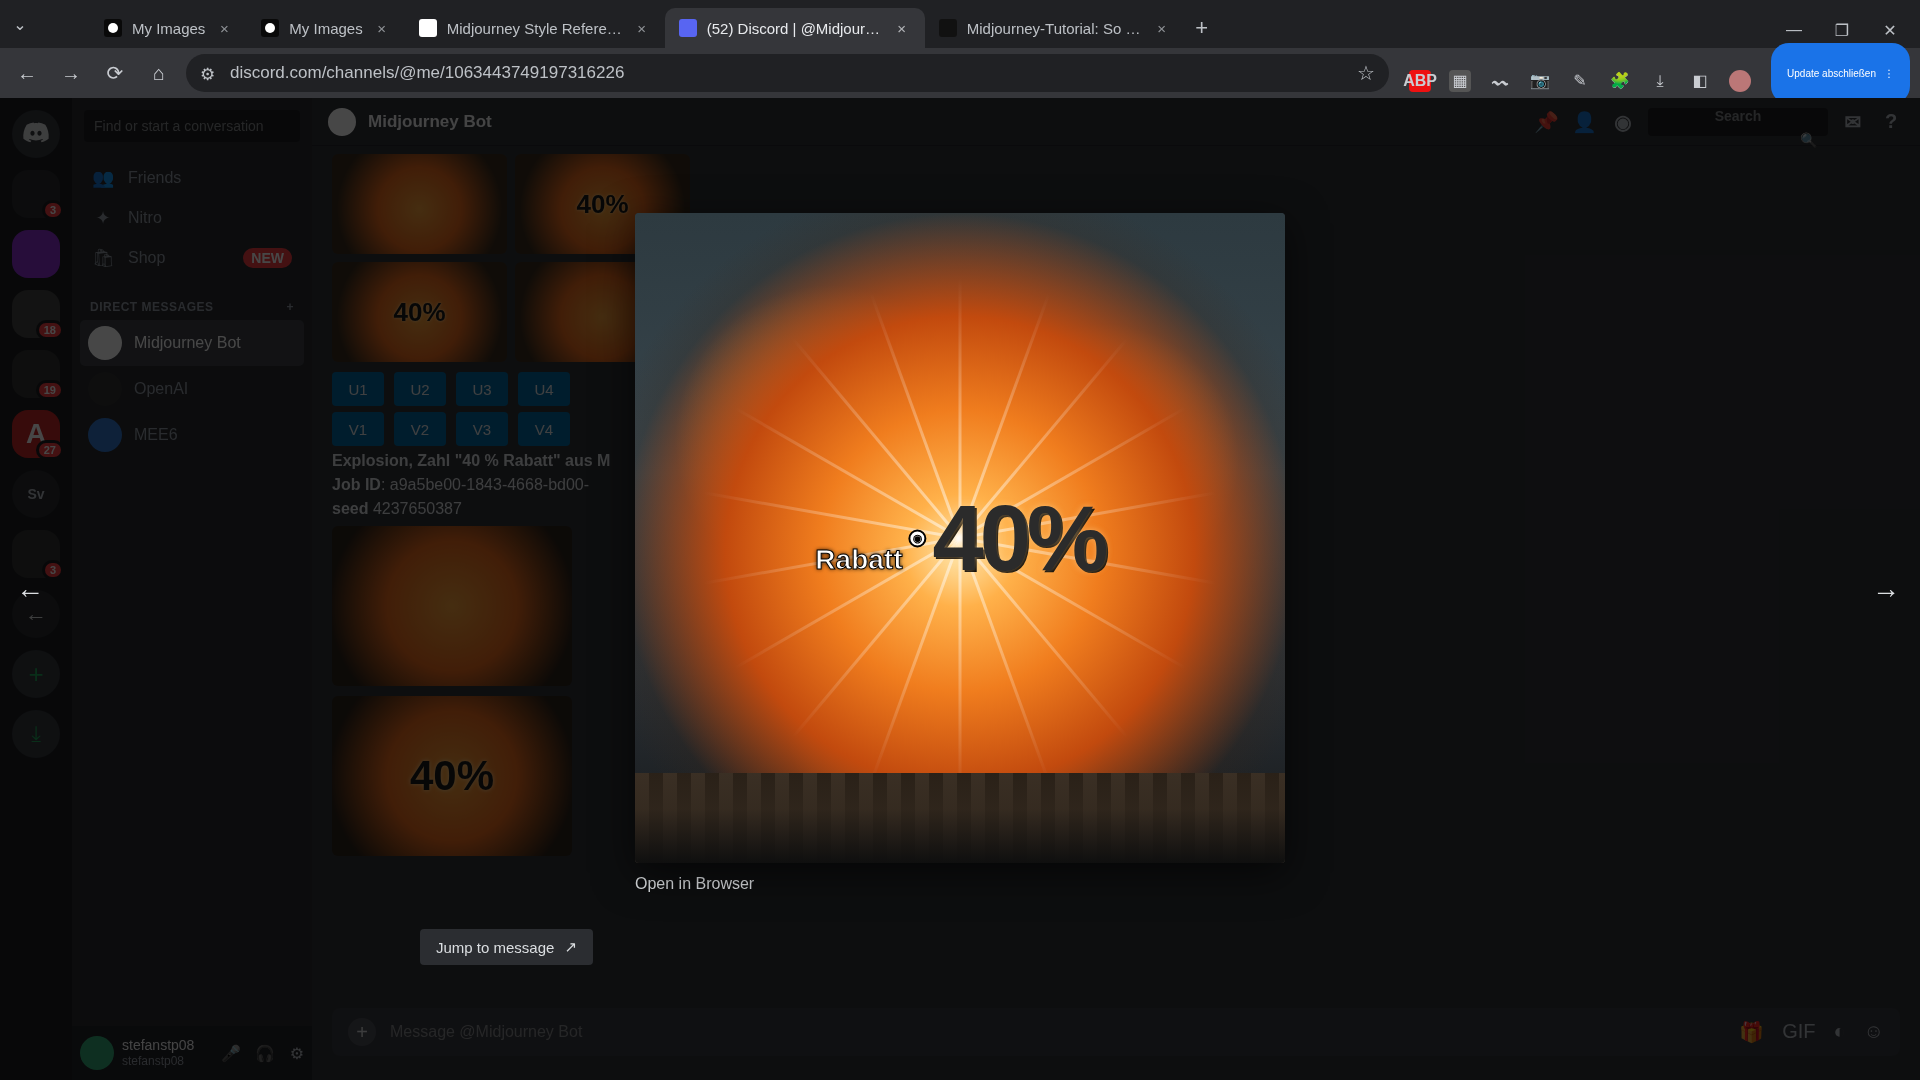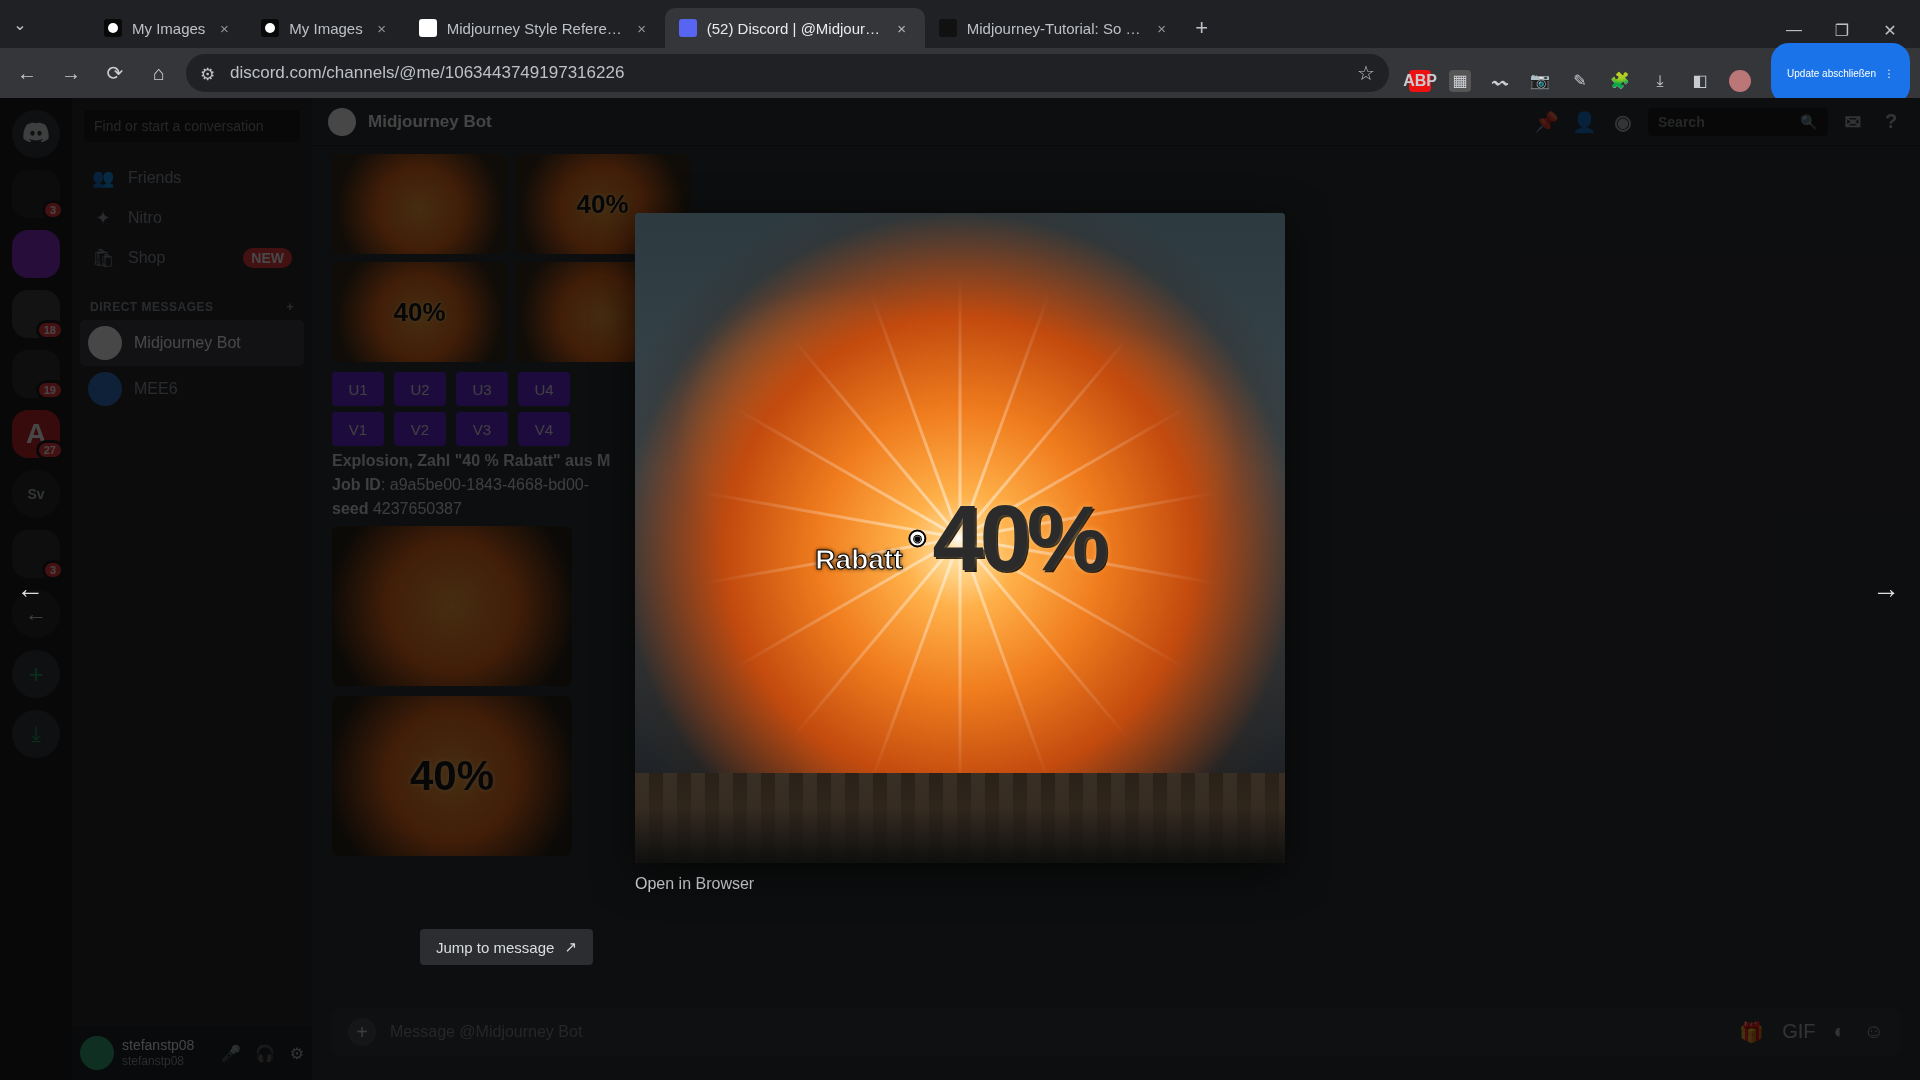--- a/index.html
+++ b/index.html
@@ -56,28 +56,28 @@
 .user-footer .uav { width:34px; height:34px; border-radius:50%; background:#3a7; }
 .user-footer .uname { font-size:14px; color:#f2f3f5; line-height:1.1; }
 .user-footer .utag { font-size:12px; color:#949ba4; }
 .user-footer .ubtns { margin-left:auto; display:flex; gap:14px; color:#b5bac1; font-size:16px; }
 
 .chat { flex:1; background:#313338; display:flex; flex-direction:column; position:relative; }
 .chat-header { height:48px; display:flex; align-items:center; padding:0 16px; gap:12px; color:#f2f3f5; font-size:17px; font-weight:600; border-bottom:1px solid #26272b; }
 .chat-header .chav { width:28px; height:28px; border-radius:50%; background:#fff; }
 .chat-header .spacer { flex:1; }
 .chat-header .hic { color:#b5bac1; font-size:20px; width:26px; text-align:center; }
-.chat-header .search-box { width:180px; height:28px; background:#1e1f22; border-radius:4px; display:flex; align-items:center; padding:0 10px; color:#87898c; font-size:14px; gap:8px; }
+.chat-header .search-box { width:180px; height:28px; background:#1e1f22; border-radius:4px; display:flex; align-items:center; padding:0 10px; color:#87898c; font-size:14px; gap:8px;flex-direction:column; }
 
 .messages { flex:1; padding:8px 20px 0 20px; overflow:hidden; }
 .grid2 { display:grid; grid-template-columns:repeat(2,175px); gap:8px; margin-bottom:10px; }
 .grid2 .cell { height:100px; border-radius:6px; background:radial-gradient(circle at 50% 55%, #f7a23c 0%, #e96b1e 40%, #3a2d1f 80%); position:relative; overflow:hidden; }
 .grid2 .cell .lab { position:absolute; inset:0; display:flex; align-items:center; justify-content:center; color:#1a1a1a; font-weight:900; font-size:26px; text-shadow:0 0 3px #ffd89b; }
 .btnrow { display:flex; gap:10px; margin:6px 0; }
-.dbtn { width:52px; height:34px; background:#6d28d9; color:#e3e5e8; border-radius:4px; display:flex; align-items:center; justify-content:center; font-size:15px; font-weight:500;text-align:center; }
+.dbtn { width:52px; height:34px; background:#0369a1; color:#e3e5e8; border-radius:4px; display:flex; align-items:center; justify-content:center; font-size:15px; font-weight:500;text-align:center; }
 .meta-line { color:#dbdee1; font-size:16px; margin:6px 0 2px; }
 .meta-line b { font-weight:700; }
 .big-thumb { width:240px; height:160px; border-radius:6px; margin-top:8px; background:radial-gradient(circle at 50% 50%, #f7a23c 0%, #e96b1e 45%, #2d241a 85%); position:relative; overflow:hidden; }
 .big-thumb .lab { position:absolute; inset:0; display:flex; align-items:center; justify-content:center; color:#1a1a1a; font-weight:900; font-size:42px; text-shadow:0 0 4px #ffd89b; }
 
 .msg-input { margin:0 20px 24px; height:48px; background:#383a40; border-radius:8px; display:flex; align-items:center; padding:0 16px; gap:14px; color:#87898c; font-size:16px; }
 .msg-input .plus { width:28px; height:28px; border-radius:50%; background:#4e5058; color:#d6d8db; display:flex; align-items:center; justify-content:center; font-size:20px; }
 .msg-input .righticons { margin-left:auto; display:flex; gap:18px; color:#b5bac1; font-size:20px; }
 
 
@@ -231,20 +231,24 @@
     <div class="dm-hdr">
       <span>DIRECT MESSAGES</span>
       <span>+</span>
     </div>
     <div class="dm-list">
       <div class="dm-item active">
         <span class="av"></span>
         <span>Midjourney Bot</span>
       </div>
       <div class="dm-item">
+        <span class="av" style="background:#333"></span>
+        <span>OpenAI</span>
+      </div>
+      <div class="dm-item">
         <span class="av" style="background:#37c"></span>
         <span>MEE6</span>
       </div>
     </div>
     <div class="user-footer">
       <span class="uav"></span>
       <div>
         <div class="uname">stefanstp08</div>
         <div class="utag">stefanstp08</div>
       </div>

